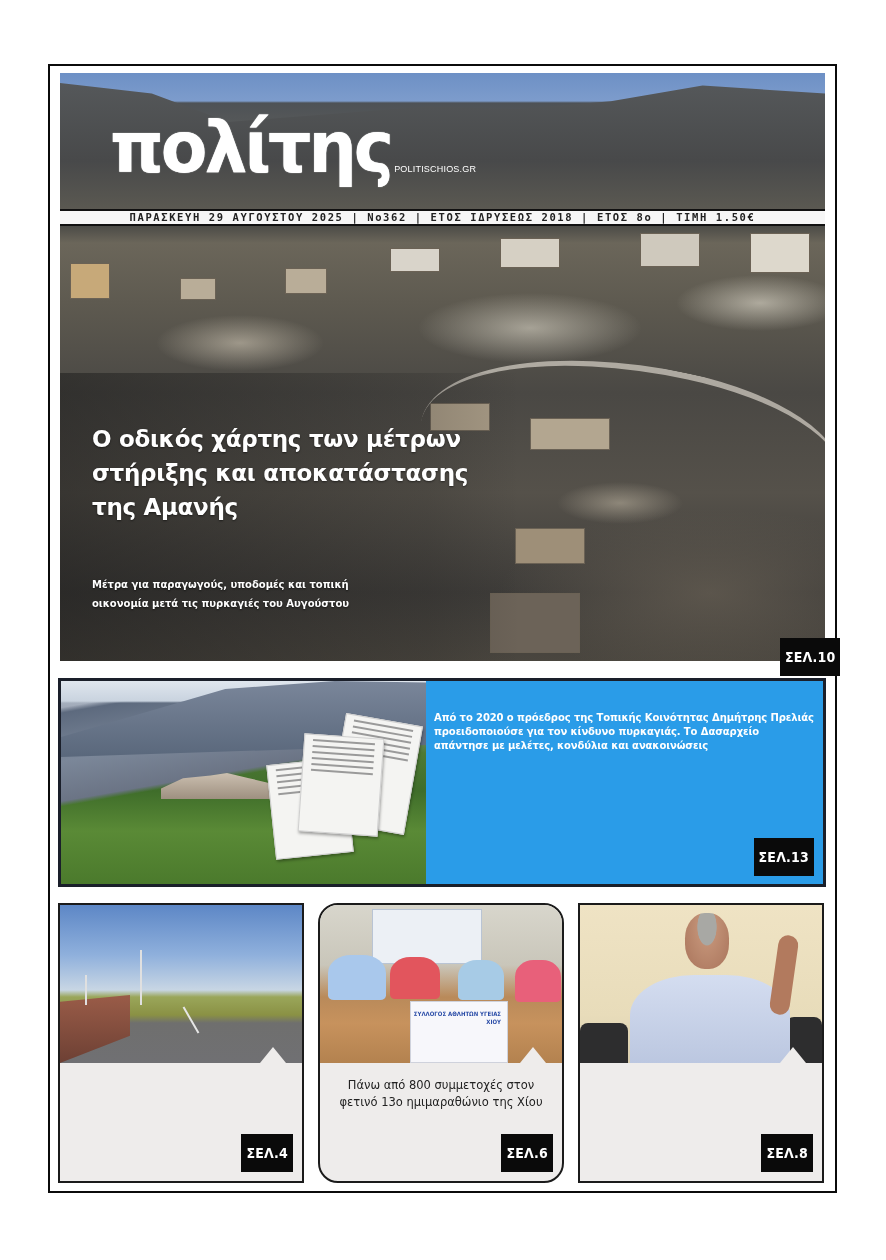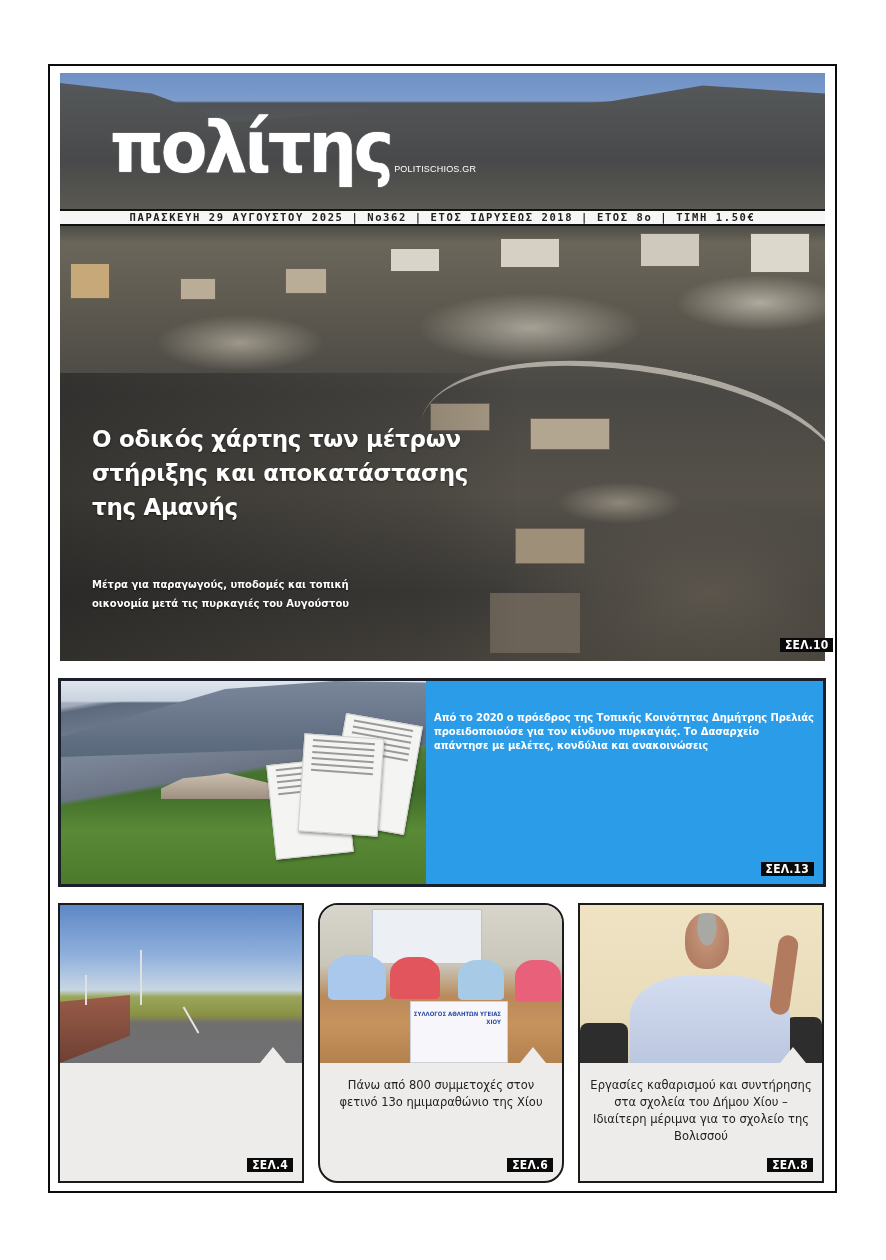--- a/index.html
+++ b/index.html
@@ -68,22 +68,22 @@
     text-shadow: 0 1px 2px rgba(0,0,0,0.5);
   }
   .hero-sub {
     position: absolute; left: 92px; top: 575px; width: 300px;
     color: #ffffff; font-size: 10px; line-height: 19px; font-weight: bold;
     font-family: "DejaVu Sans", sans-serif;
     text-shadow: 0 1px 2px rgba(0,0,0,0.6);
   }
   .page-tag {
     position: absolute; background: #0a0a0a; color: #ffffff;
-    font-family: "DejaVu Sans Condensed", "DejaVu Sans", sans-serif; font-size: 12px; font-weight: bold;
-    padding: 2px 5px; line-height: 10px; letter-spacing: 0.2px;
+    font-family: "DejaVu Sans Condensed", "DejaVu Sans", sans-serif; font-size: 14px; font-weight: bold;
+    padding: 14px 5px; line-height: 10px; letter-spacing: 0.2px;
   }
 
   
   .story2 {
     position: absolute; left: 58px; top: 678px; width: 768px; height: 209px;
     border: 3px solid #1a1f2a; background: #2a9ce8; overflow: hidden;
   }
   .story2-photo {
     position: absolute; left: 0; top: 0; width: 365px; height: 203px;
     background:
@@ -270,15 +270,14 @@
 
 <div class="card" style="left:578px;">
   <div class="photo photo-man">
     <div class="chair-l"></div>
     <div class="chair-r"></div>
     <div class="body"></div>
     <div class="head"></div>
     <div class="arm"></div>
   </div>
   <div class="notch"></div>
-  <div class="caption">Εργασίες καθαρισμού και συντήρησης στα σχολεία του Δήμου Χίου – Ιδιαίτερη μέριμνα για το σχολείο της Βολισσού</div>
   <div class="page-tag">ΣΕΛ.8</div>
 </div>
 
 </body></html>

